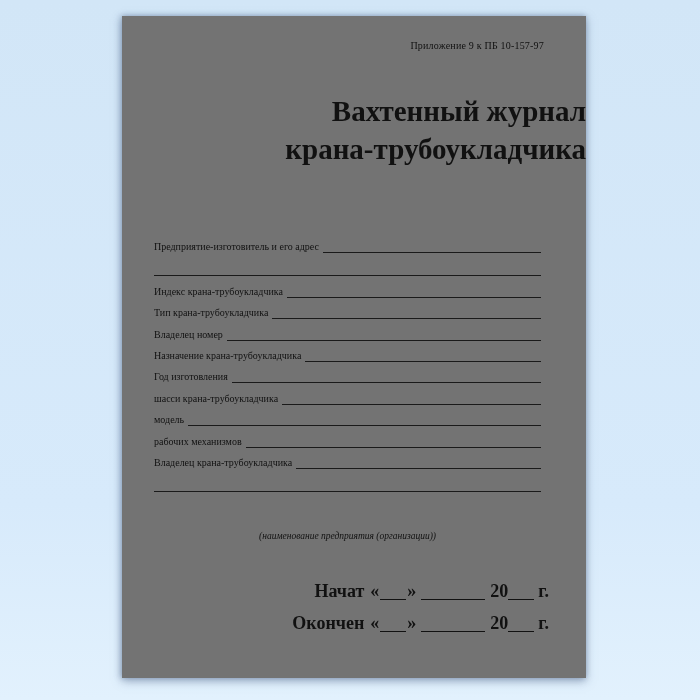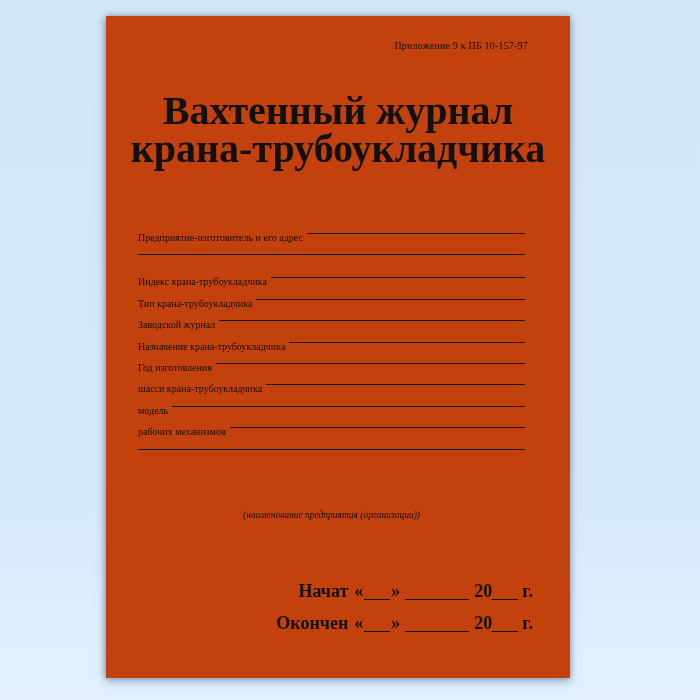--- a/index.html
+++ b/index.html
@@ -4,34 +4,34 @@
 <style>
   html, body { margin: 0; padding: 0; }
   body {
     width: 700px; height: 700px; overflow: hidden;
     background: linear-gradient(180deg, #d2e6f7 0%, #d7eafb 72%, #e2f1fd 100%);
     font-family: "Liberation Serif", serif;
     color: #111111;
   }
   .stage { position: relative; width: 700px; height: 700px; }
   .page {
-    position: absolute; left: 106px; top: 16px; width: 464px; height: 662px;
-    background: #c2410c;
+    position: absolute; left: 122px; top: 16px; width: 464px; height: 662px;
+    background: #737373;
     box-shadow: 0 3px 9px rgba(90,112,145,.55), -2px 0 6px rgba(110,132,165,.30), 0 -1px 4px rgba(120,140,170,.35);
   }
   .appendix {
     position: absolute; top: 24px; right: 42px;
     font-size: 10px; letter-spacing: .2px;
   }
   .title {
     position: absolute; top: 76px; left: 0; right: 0;
-    text-align: center; font-weight: bold; font-size: 40px; line-height: 38px;
+    text-align: right; font-weight: bold; font-size: 29px; line-height: 38px;
   }
   .fields { position: absolute; top: 216px; left: 32px; right: 45px; }
-  .frow { display: flex; align-items: flex-start; height: 21.4px; }
+  .frow { display: flex; align-items: flex-end; height: 21.4px; }
   .frow.cont { height: 23px; }
   .lbl { font-size: 10px; line-height: 12px; white-space: nowrap; padding-right: 4px; }
   .fill { flex: 1; height: 1px; border-bottom: 1.2px solid #1a1a1a; }
   .caption {
     text-align: center; font-style: italic; font-size: 9.5px; padding-top: 4px; margin-top: 35px;
   }
   .footer {
     position: absolute; top: 570px; right: 37px;
     font-weight: bold; font-size: 18px;
   }
@@ -67,41 +67,45 @@
         </div>
         <div class="frow">
           <span class="lbl">Индекс крана-трубоукладчика</span>
           <span class="fill"></span>
         </div>
         <div class="frow">
           <span class="lbl">Тип крана-трубоукладчика</span>
           <span class="fill"></span>
         </div>
         <div class="frow">
-          <span class="lbl">Заводской журнал</span>
+          <span class="lbl">Владелец номер</span>
           <span class="fill"></span>
         </div>
         <div class="frow">
           <span class="lbl">Назначение крана-трубоукладчика</span>
           <span class="fill"></span>
         </div>
         <div class="frow">
           <span class="lbl">Год изготовления</span>
           <span class="fill"></span>
         </div>
         <div class="frow">
           <span class="lbl">шасси крана-трубоукладчика</span>
           <span class="fill"></span>
         </div>
         <div class="frow">
           <span class="lbl">модель</span>
           <span class="fill"></span>
         </div>
         <div class="frow">
           <span class="lbl">рабочих механизмов</span>
+          <span class="fill"></span>
+        </div>
+        <div class="frow">
+          <span class="lbl">Владелец крана-трубоукладчика</span>
           <span class="fill"></span>
         </div>
         <div class="frow cont">
           <span class="fill"></span>
         </div>
         <div class="caption">(наименование предприятия (организации))</div>
       </div>
     <div class="footer">
         <div class="drow">
           <span class="dlabel">Начат</span>

